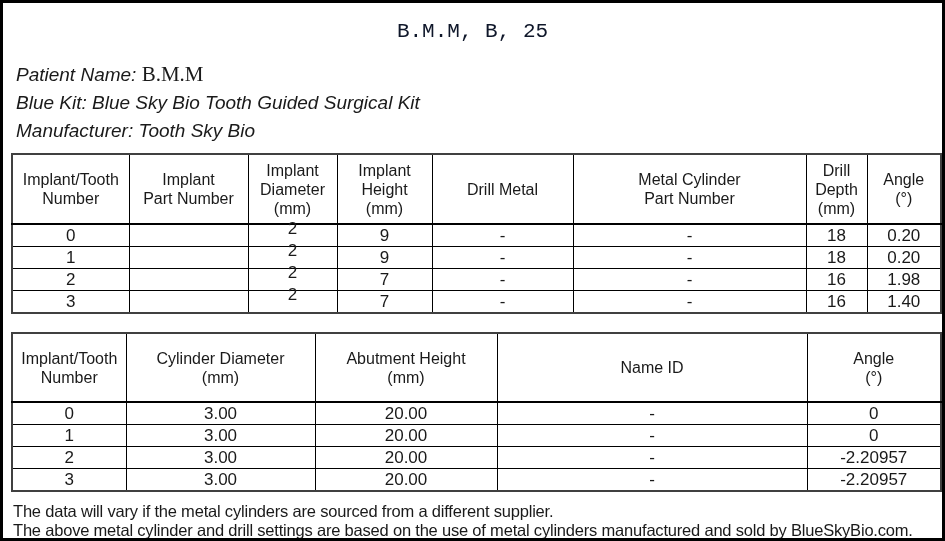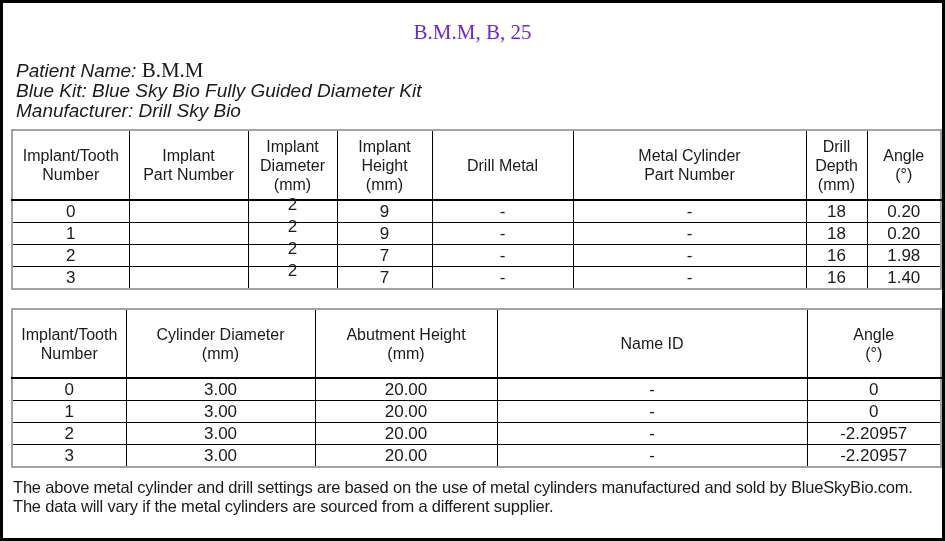--- a/index.html
+++ b/index.html
@@ -10,42 +10,42 @@
     border: 3px solid #000000;
     background: #ffffff;
     font-family: "Liberation Sans", sans-serif;
     color: #1a1a1a;
     overflow: hidden;
     position: relative;
   }
   .title {
     margin-top: 16px;
     text-align: center;
-    font-family: Liberation Serif, serif;
+    font-family: Liberation Mono, monospace;
     font-size: 21px;
     line-height: 26px;
-    color: #6d28d9;
+    color: #0f172a;
   }
   .info {
     margin: 15px 0 0 13px;
     font-style: italic;
     font-size: 19px;
-    line-height: 20px;
+    line-height: 28px;
   }
   .info-line { white-space: nowrap; }
   .name-serif {
     font-style: normal;
     font-family: "Liberation Serif", serif;
     font-size: 21px;
   }
   .tbl {
     border-collapse: collapse;
     table-layout: fixed;
     margin-left: 8px;
-    border: 2px solid #a3a3a3;
+    border: 2px solid #404040;
   }
   .tbl th, .tbl td {
     border: 1px solid #000000;
     text-align: center;
     vertical-align: middle;
     padding: 0;
     overflow: visible;
   }
   .tbl th {
     font-weight: normal;
@@ -77,22 +77,22 @@
 </style>
 </head>
 <body>
 
 <div class="page">
 
   <div class="title">B.M.M, B, 25</div>
 
   <div class="info">
     <div class="info-line"><span>Patient Name:</span> <span class="name-serif">B.M.M</span></div>
-    <div class="info-line"><span>Blue Kit:</span> <span>Blue Sky Bio Fully Guided Diameter Kit</span></div>
-    <div class="info-line"><span>Manufacturer:</span> <span>Drill Sky Bio</span></div>
+    <div class="info-line"><span>Blue Kit:</span> <span>Blue Sky Bio Tooth Guided Surgical Kit</span></div>
+    <div class="info-line"><span>Manufacturer:</span> <span>Tooth Sky Bio</span></div>
   </div>
 
   <table class="tbl tbl1">
     <colgroup>
       <col style="width:117px">
         <col style="width:119px">
         <col style="width:89px">
         <col style="width:95px">
         <col style="width:141px">
         <col style="width:233px">
@@ -212,17 +212,17 @@
         <td>3</td>
         <td>3.00</td>
         <td>20.00</td>
         <td>-</td>
         <td>-2.20957</td>
       </tr>
     </tbody>
   </table>
 
   <div class="footer">
+    <div>The data will vary if the metal cylinders are sourced from a different supplier.</div>
     <div>The above metal cylinder and drill settings are based on the use of metal cylinders manufactured and sold by BlueSkyBio.com.</div>
-    <div>The data will vary if the metal cylinders are sourced from a different supplier.</div>
   </div>
 
 </div>
 
 </body></html>

